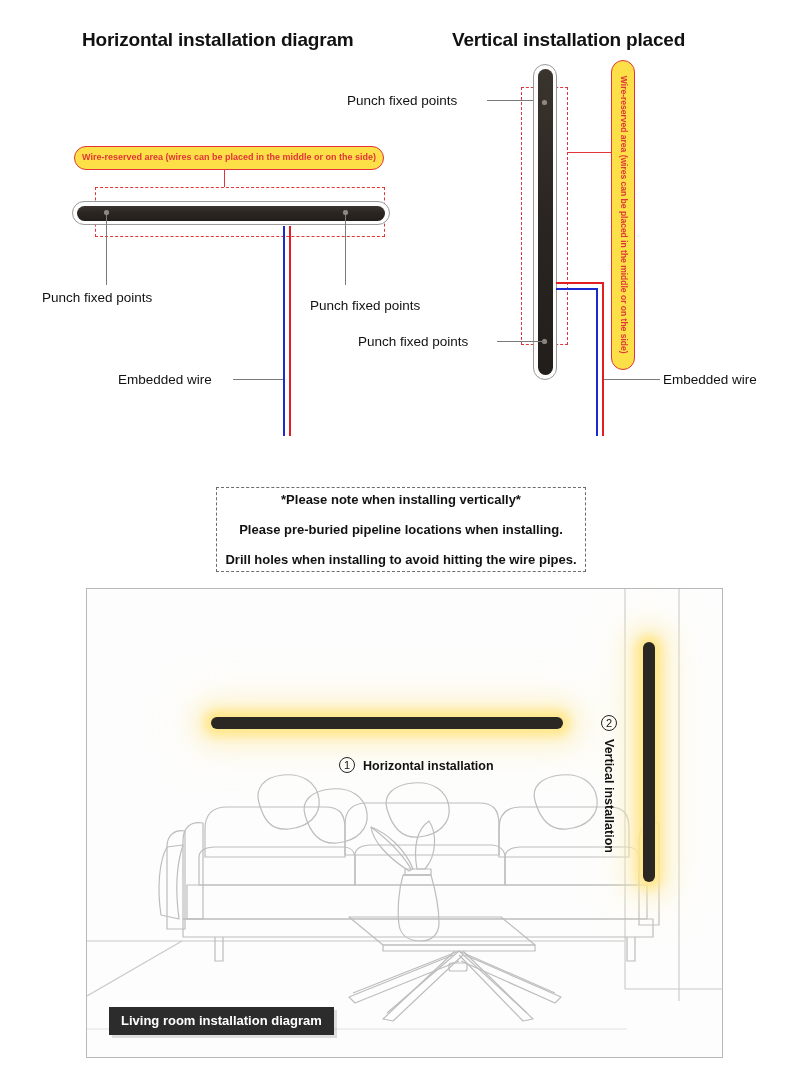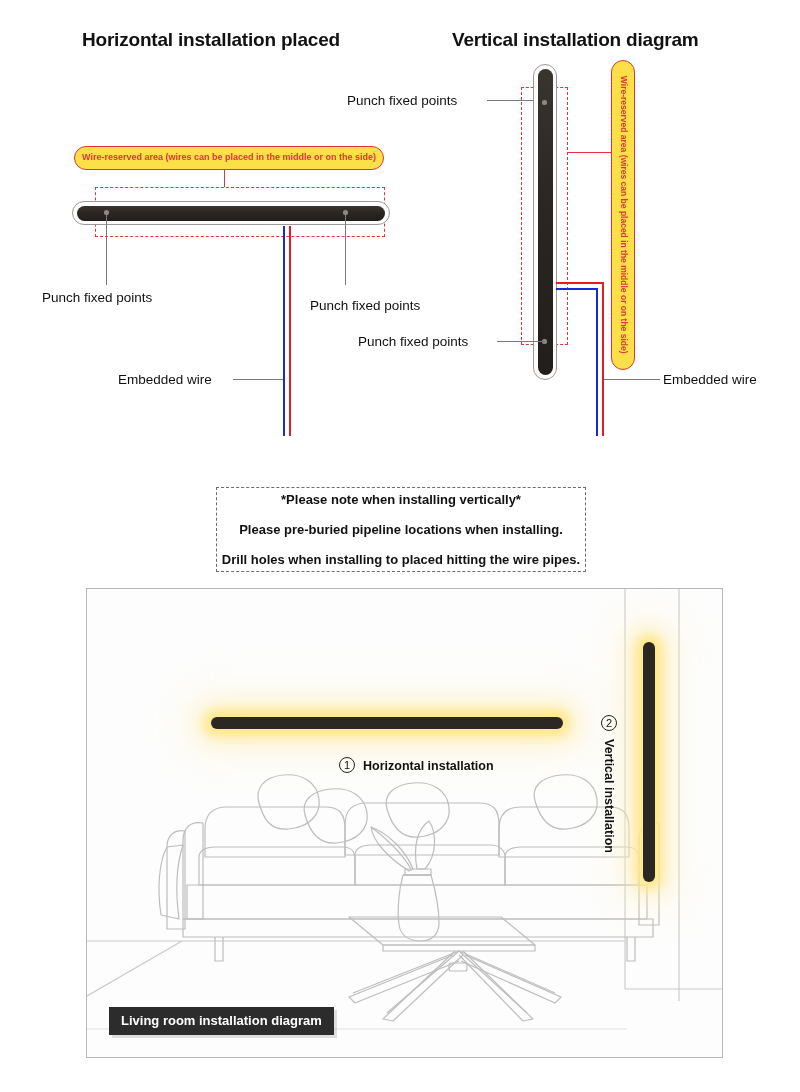--- a/index.html
+++ b/index.html
@@ -180,22 +180,22 @@
     font-size: 13px;
     font-weight: bold;
     padding: 6px 12px 7px 12px;
     white-space: nowrap;
     box-shadow: 3px 3px 0 rgba(0,0,0,0.12);
   }
 </style>
 </head>
 <body>
 
-<div class="sec-title" id="title-horizontal">Horizontal installation placed</div>
-<div class="sec-title" id="title-vertical">Vertical installation diagram</div>
+<div class="sec-title" id="title-horizontal">Horizontal installation diagram</div>
+<div class="sec-title" id="title-vertical">Vertical installation placed</div>
 
 <div>
 
   <div class="red-callout" style="left:74px; top:146px; width:310px; height:24px;">Wire-reserved area (wires can be placed in the middle or on the side)</div>
 
   <div class="red-line v" style="left:224px; top:170px; height:17px;"></div>
 
   <div class="red-dash" style="left:95px; top:187px; width:290px; height:50px;"></div>
 
   <div class="bar-outer" style="left:72px; top:201px; width:318px; height:24px; border-radius:12px;"></div>
@@ -242,21 +242,21 @@
   <div class="wire v red" style="left:602px; top:282px; height:154px;"></div>
   <div class="wire v blue" style="left:596px; top:288px; height:148px;"></div>
 
   <div class="leader h" style="left:604px; top:379px; width:56px;"></div>
   <div class="lbl" style="left:663px; top:372px;">Embedded wire</div>
 </div>
 
 <div id="note-box">
   <div class="note-line">*Please note when installing vertically*</div>
   <div class="note-line">Please pre-buried pipeline locations when installing.</div>
-  <div class="note-line">Drill holes when installing to placed hitting the wire pipes.</div>
+  <div class="note-line">Drill holes when installing to avoid hitting the wire pipes.</div>
 </div>
 
 <div id="room">
 
   <svg id="room-svg" width="637" height="470" viewBox="0 0 637 470">
     <g fill="none" stroke="#c9c9c9" stroke-width="1.1">
 
       <line x1="538" y1="0" x2="538" y2="400"></line>
       <line x1="592" y1="0" x2="592" y2="412"></line>
 

